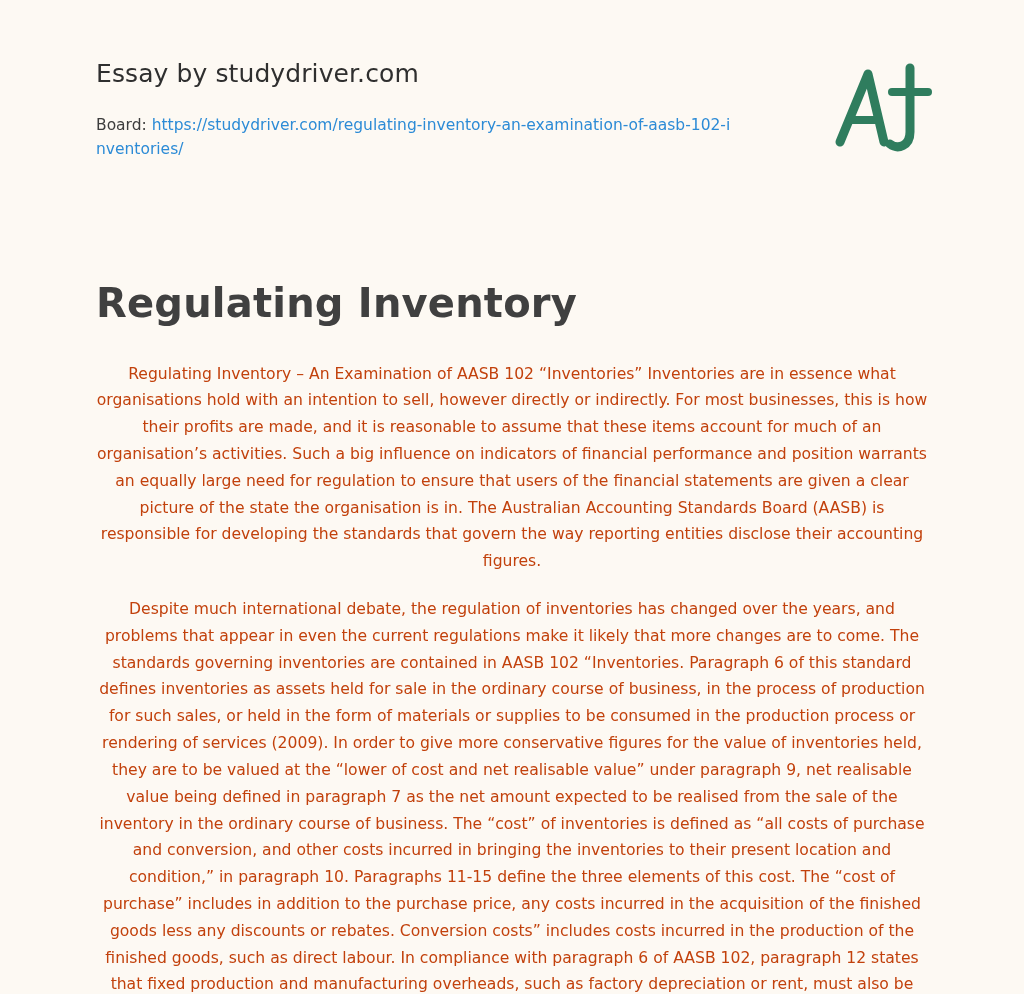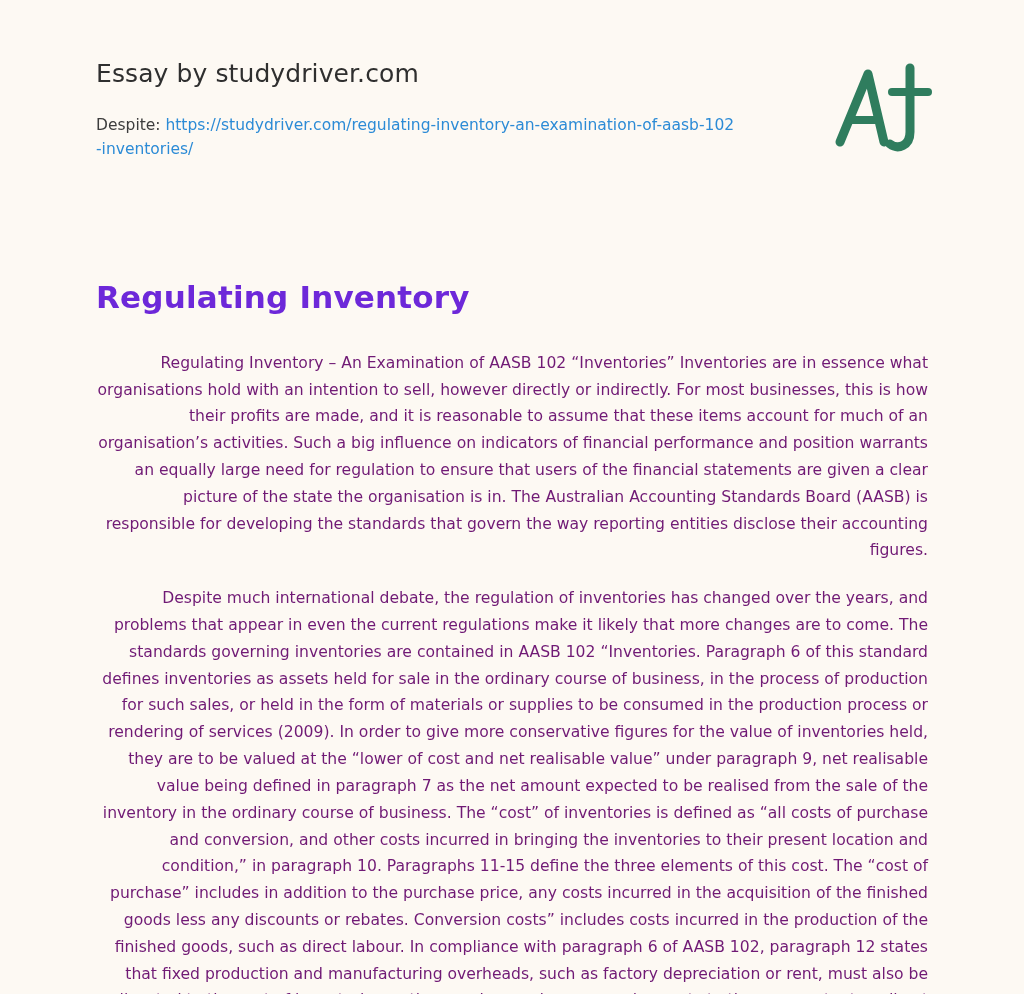--- a/index.html
+++ b/index.html
@@ -48,50 +48,50 @@
     position: absolute;
     top: 62px;
     right: 88px;
     width: 112px;
     height: 92px;
   }
   .logo svg {
     display: block;
   }
   h1.title {
-    font-size: 31px;
+    font-size: 40px;
     font-weight: bold;
-    color: #6d28d9;
+    color: #404040;
     margin: 118px 0 0 0;
     line-height: 1.2;
     letter-spacing: 0.2px;
   }
   .body-copy {
     margin-top: 34px;
   }
   .body-copy p {
     font-size: 15.6px;
     line-height: 1.72;
-    color: #701a75;
+    color: #c2410c;
     margin: 0 0 21px 0;
-    text-align: right;
+    text-align: center;
   }
   .body-copy p:last-child {
     margin-bottom: 0;
   }
 </style>
 </head>
 <body>
 
 <div class="page">
 
   <div class="essay-by">Essay by studydriver.com</div>
 
   <div class="source-line">
-    <span class="source-label">Despite: </span><a class="source-url" href="#">https://studydriver.com/regulating-inventory-an-examination-of-aasb-102-inventories/</a>
+    <span class="source-label">Board: </span><a class="source-url" href="#">https://studydriver.com/regulating-inventory-an-examination-of-aasb-102-inventories/</a>
   </div>
 
   <div class="logo">
     <svg viewBox="0 0 112 92" width="112" height="92" aria-hidden="true">
       <path d="M16 80 L44 12 L60 80" fill="none" stroke="#2f7d5e" stroke-width="9" stroke-linecap="round" stroke-linejoin="round"></path>
       <path d="M26 58 L54 58" fill="none" stroke="#2f7d5e" stroke-width="8" stroke-linecap="round"></path>
       <path d="M86 6 L86 70 C86 84 74 88 66 82" fill="none" stroke="#2f7d5e" stroke-width="9" stroke-linecap="round" stroke-linejoin="round"></path>
       <path d="M68 30 L104 30" fill="none" stroke="#2f7d5e" stroke-width="8" stroke-linecap="round"></path>
     </svg>
   </div>

